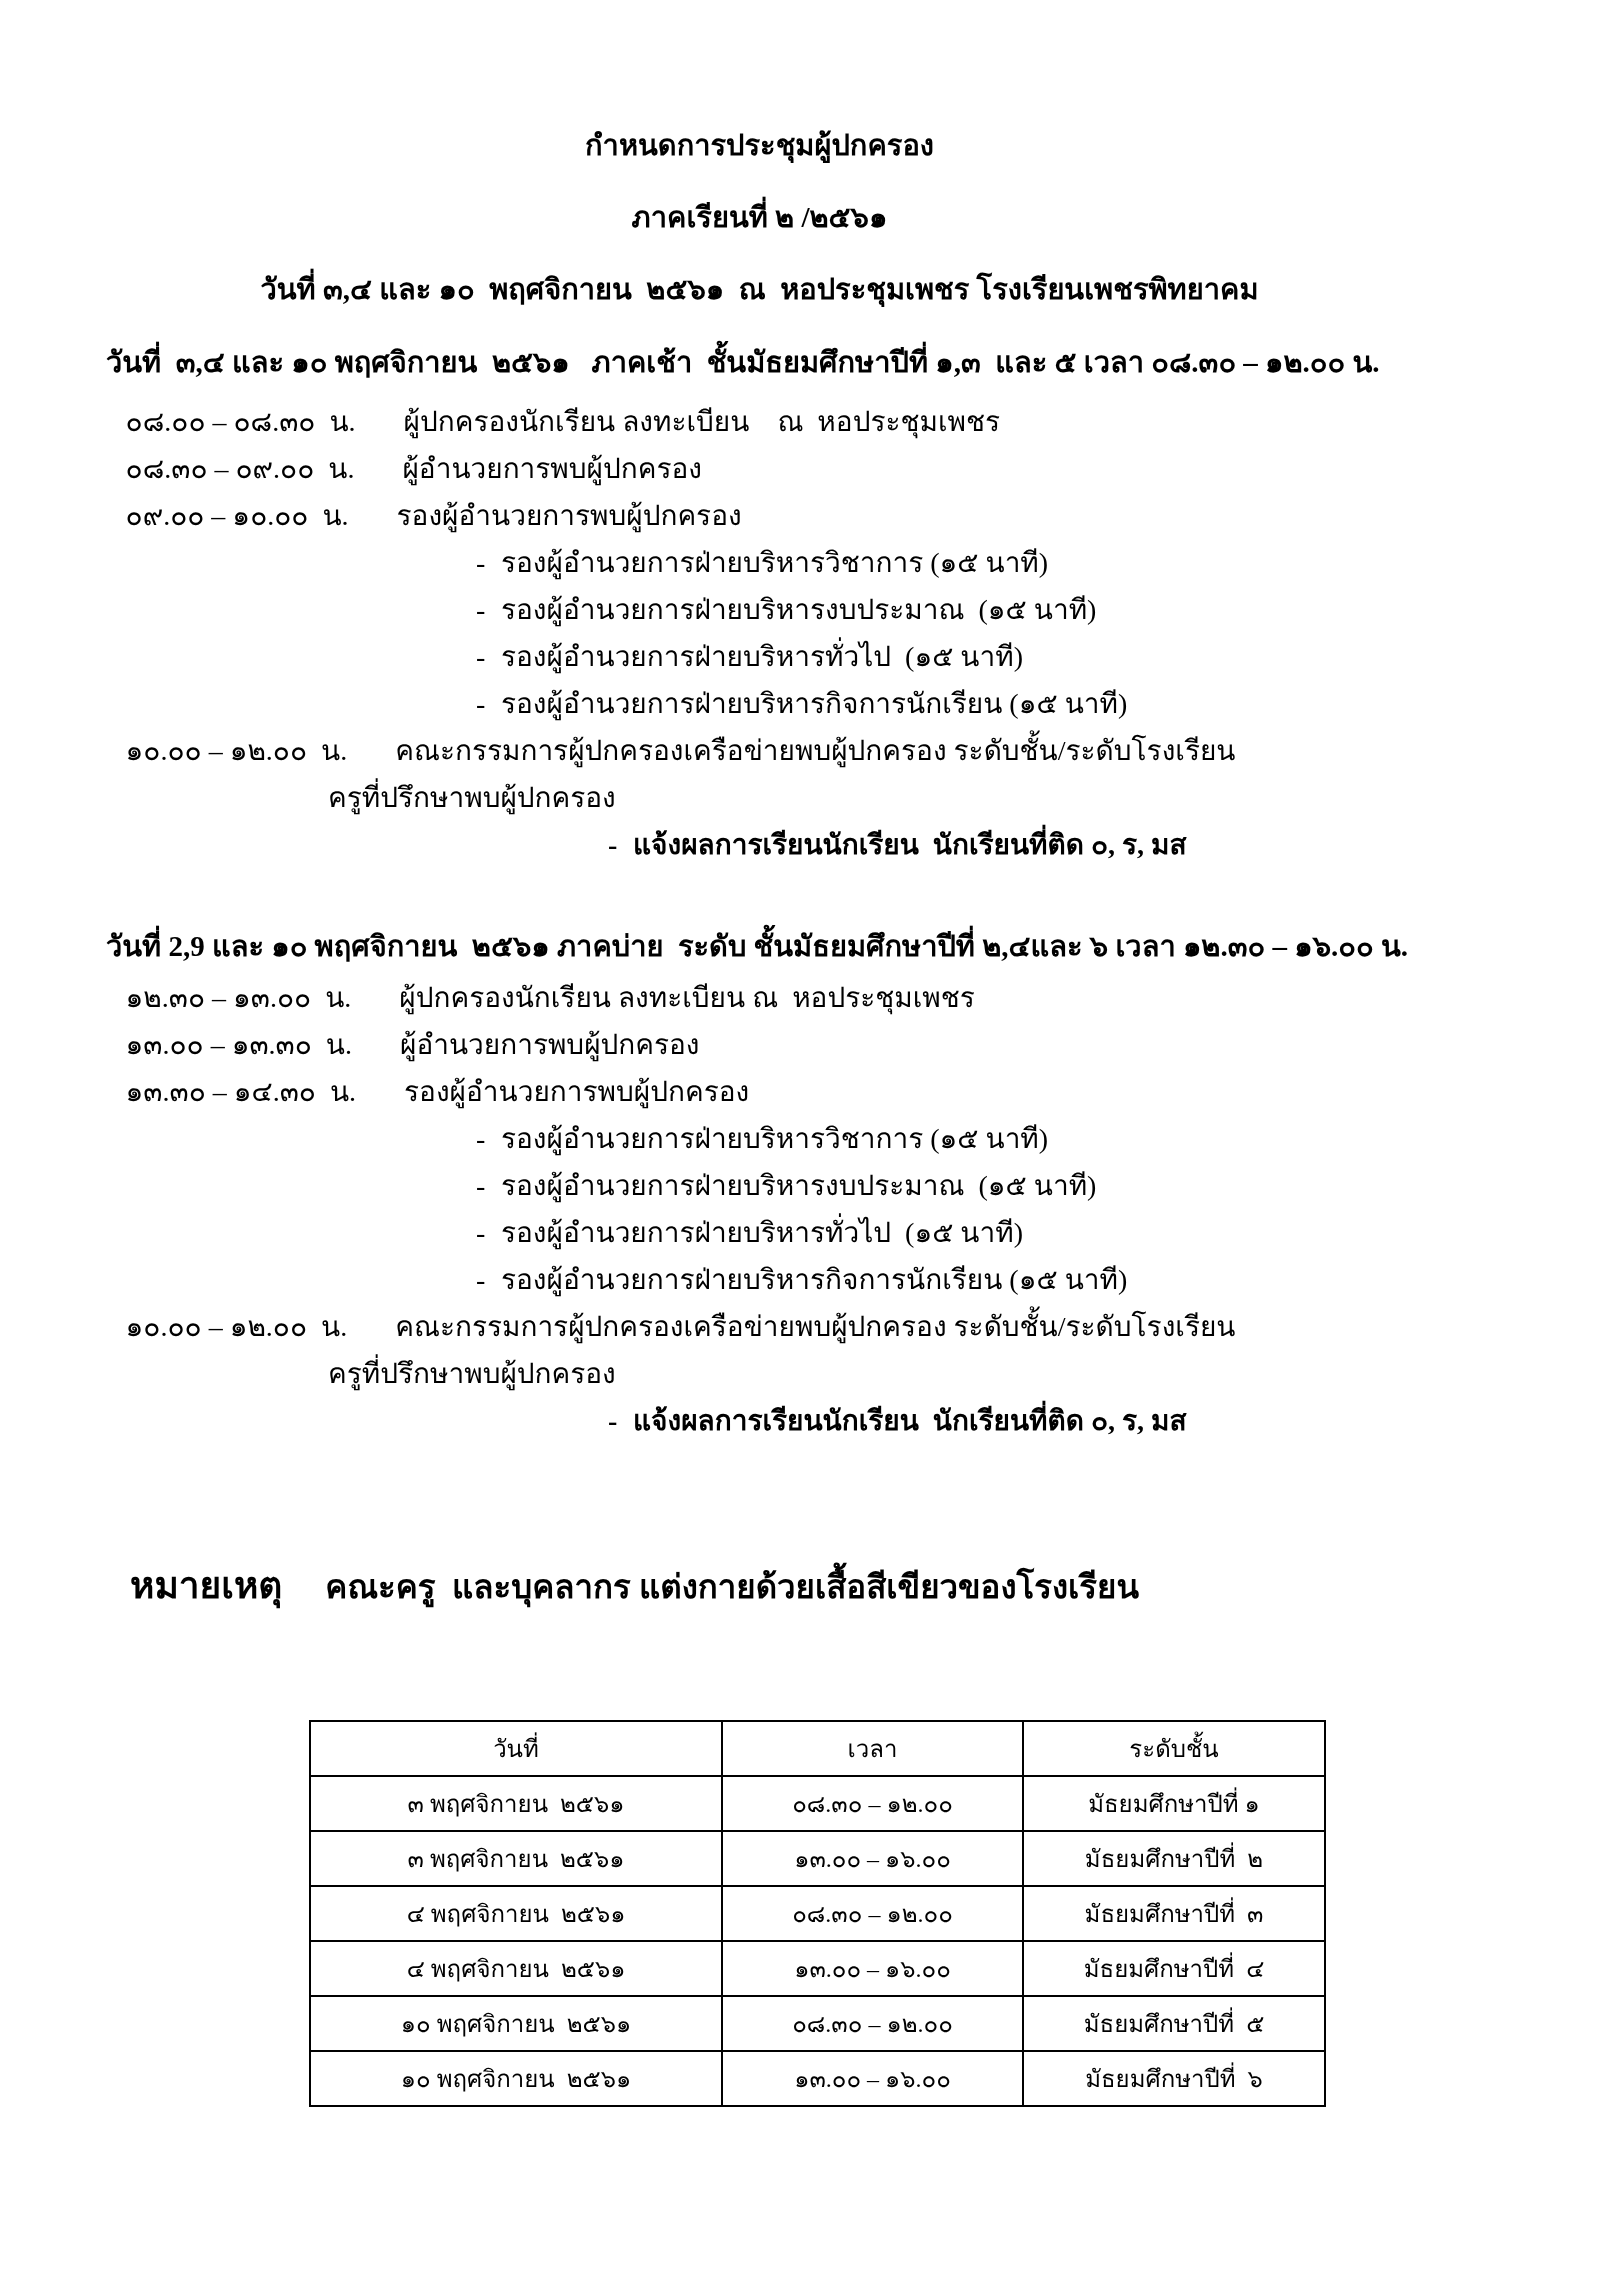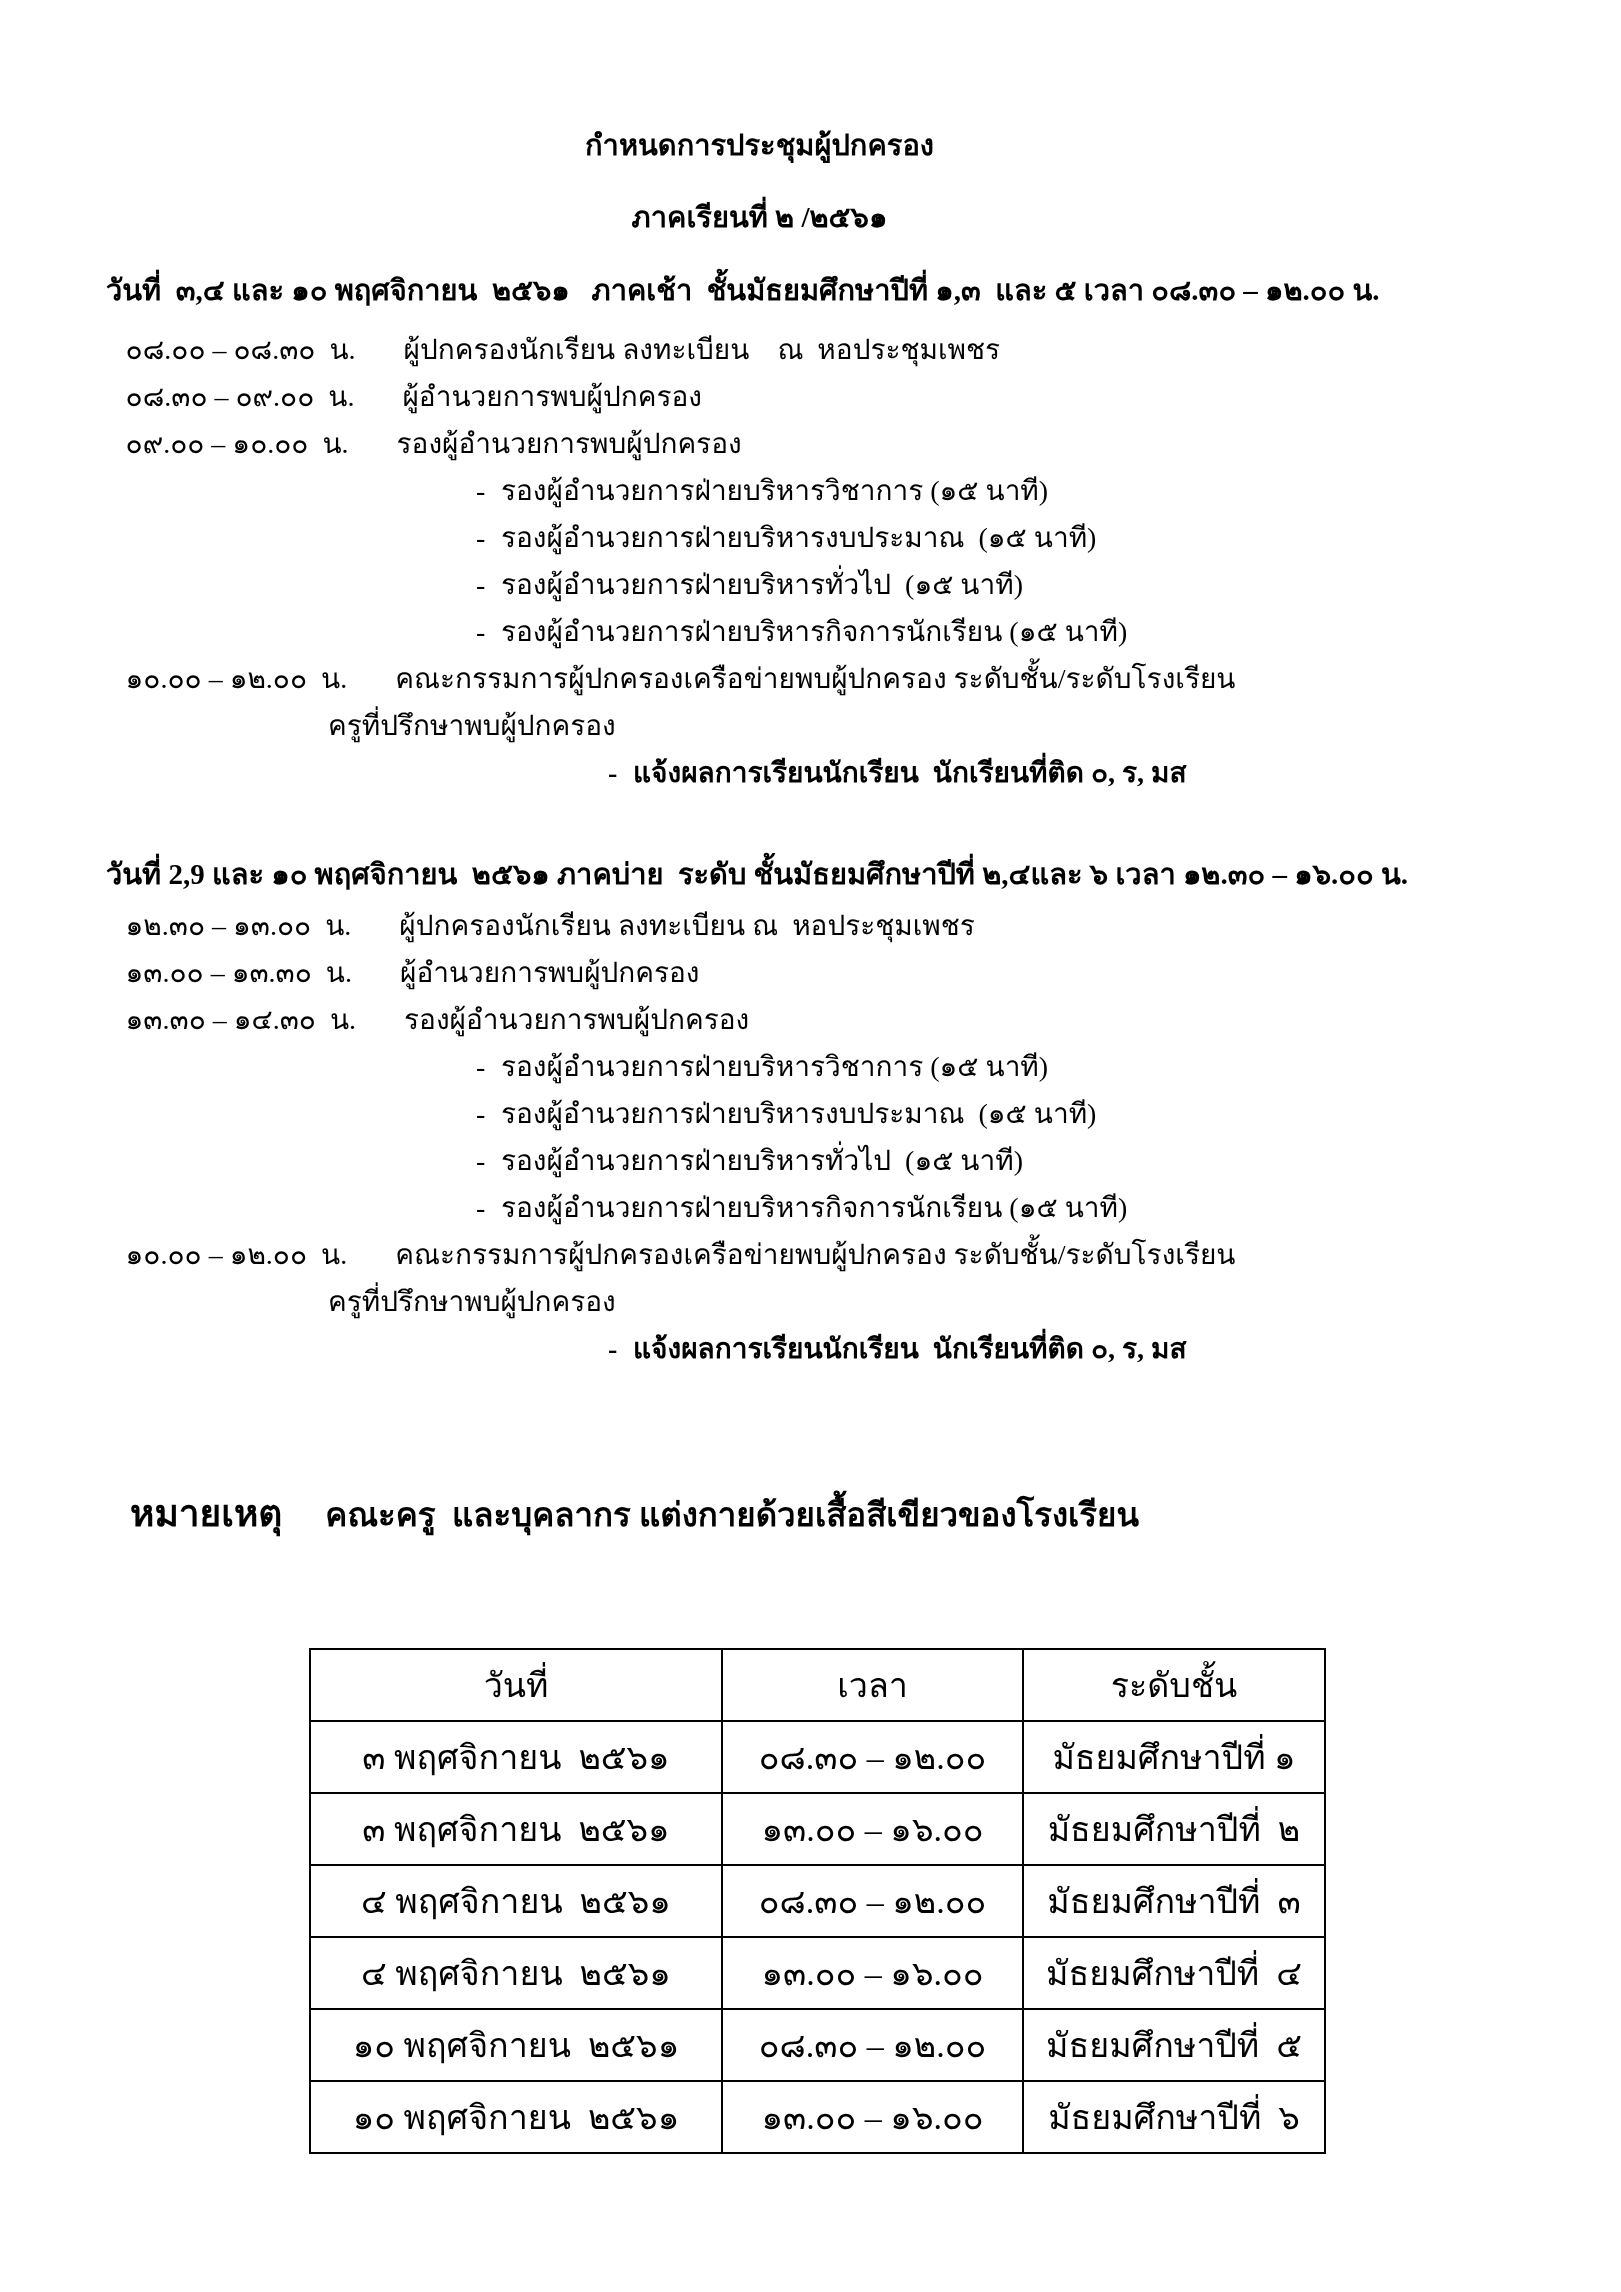--- a/index.html
+++ b/index.html
@@ -39,34 +39,35 @@
   .note-label{font-size:37px;font-weight:bold;margin-right:43px;}
   .note-text{font-size:33px;font-weight:bold;}
 
   
   table.sched{
     border-collapse:collapse;margin:51px 0 0 203px;
     table-layout:fixed;width:1014px;
   }
   table.sched th,table.sched td{
     border:2.9px solid #000;height:53px;text-align:center;vertical-align:middle;
-    font-size:34px;font-weight:normal;padding:8px;white-space:pre-wrap;
+    font-size:24px;font-weight:normal;padding:0;white-space:pre-wrap;
   }
   table.sched col.c1{width:412px;}
   table.sched col.c2{width:301px;}
   table.sched col.c3{width:302px;}
 </style>
 </head>
 <body>
 
 <div class="page">
   <div class="content">
 
     <div class="center-line">กำหนดการประชุมผู้ปกครอง</div>
     <div class="center-line">ภาคเรียนที่ ๒ /๒๕๖๑</div>
+    <div class="center-line">วันที่ ๓,๔ และ ๑๐  พฤศจิกายน  ๒๕๖๑  ณ  หอประชุมเพชร โรงเรียนเพชรพิทยาคม</div>
 
     <div id="sections">
         <div class="section1">
           <div class="section-heading">วันที่  ๓,๔ และ ๑๐ พฤศจิกายน  ๒๕๖๑   ภาคเช้า  ชั้นมัธยมศึกษาปีที่ ๑,๓  และ ๕ เวลา ๐๘.๓๐ – ๑๒.๐๐ น.</div>
           <div class="schedule-item">
             <div class="srow">
               <span class="time">๐๘.๐๐ – ๐๘.๓๐  น.</span>
               <span class="activity">ผู้ปกครองนักเรียน ลงทะเบียน    ณ  หอประชุมเพชร</span>
             </div>
           </div>

